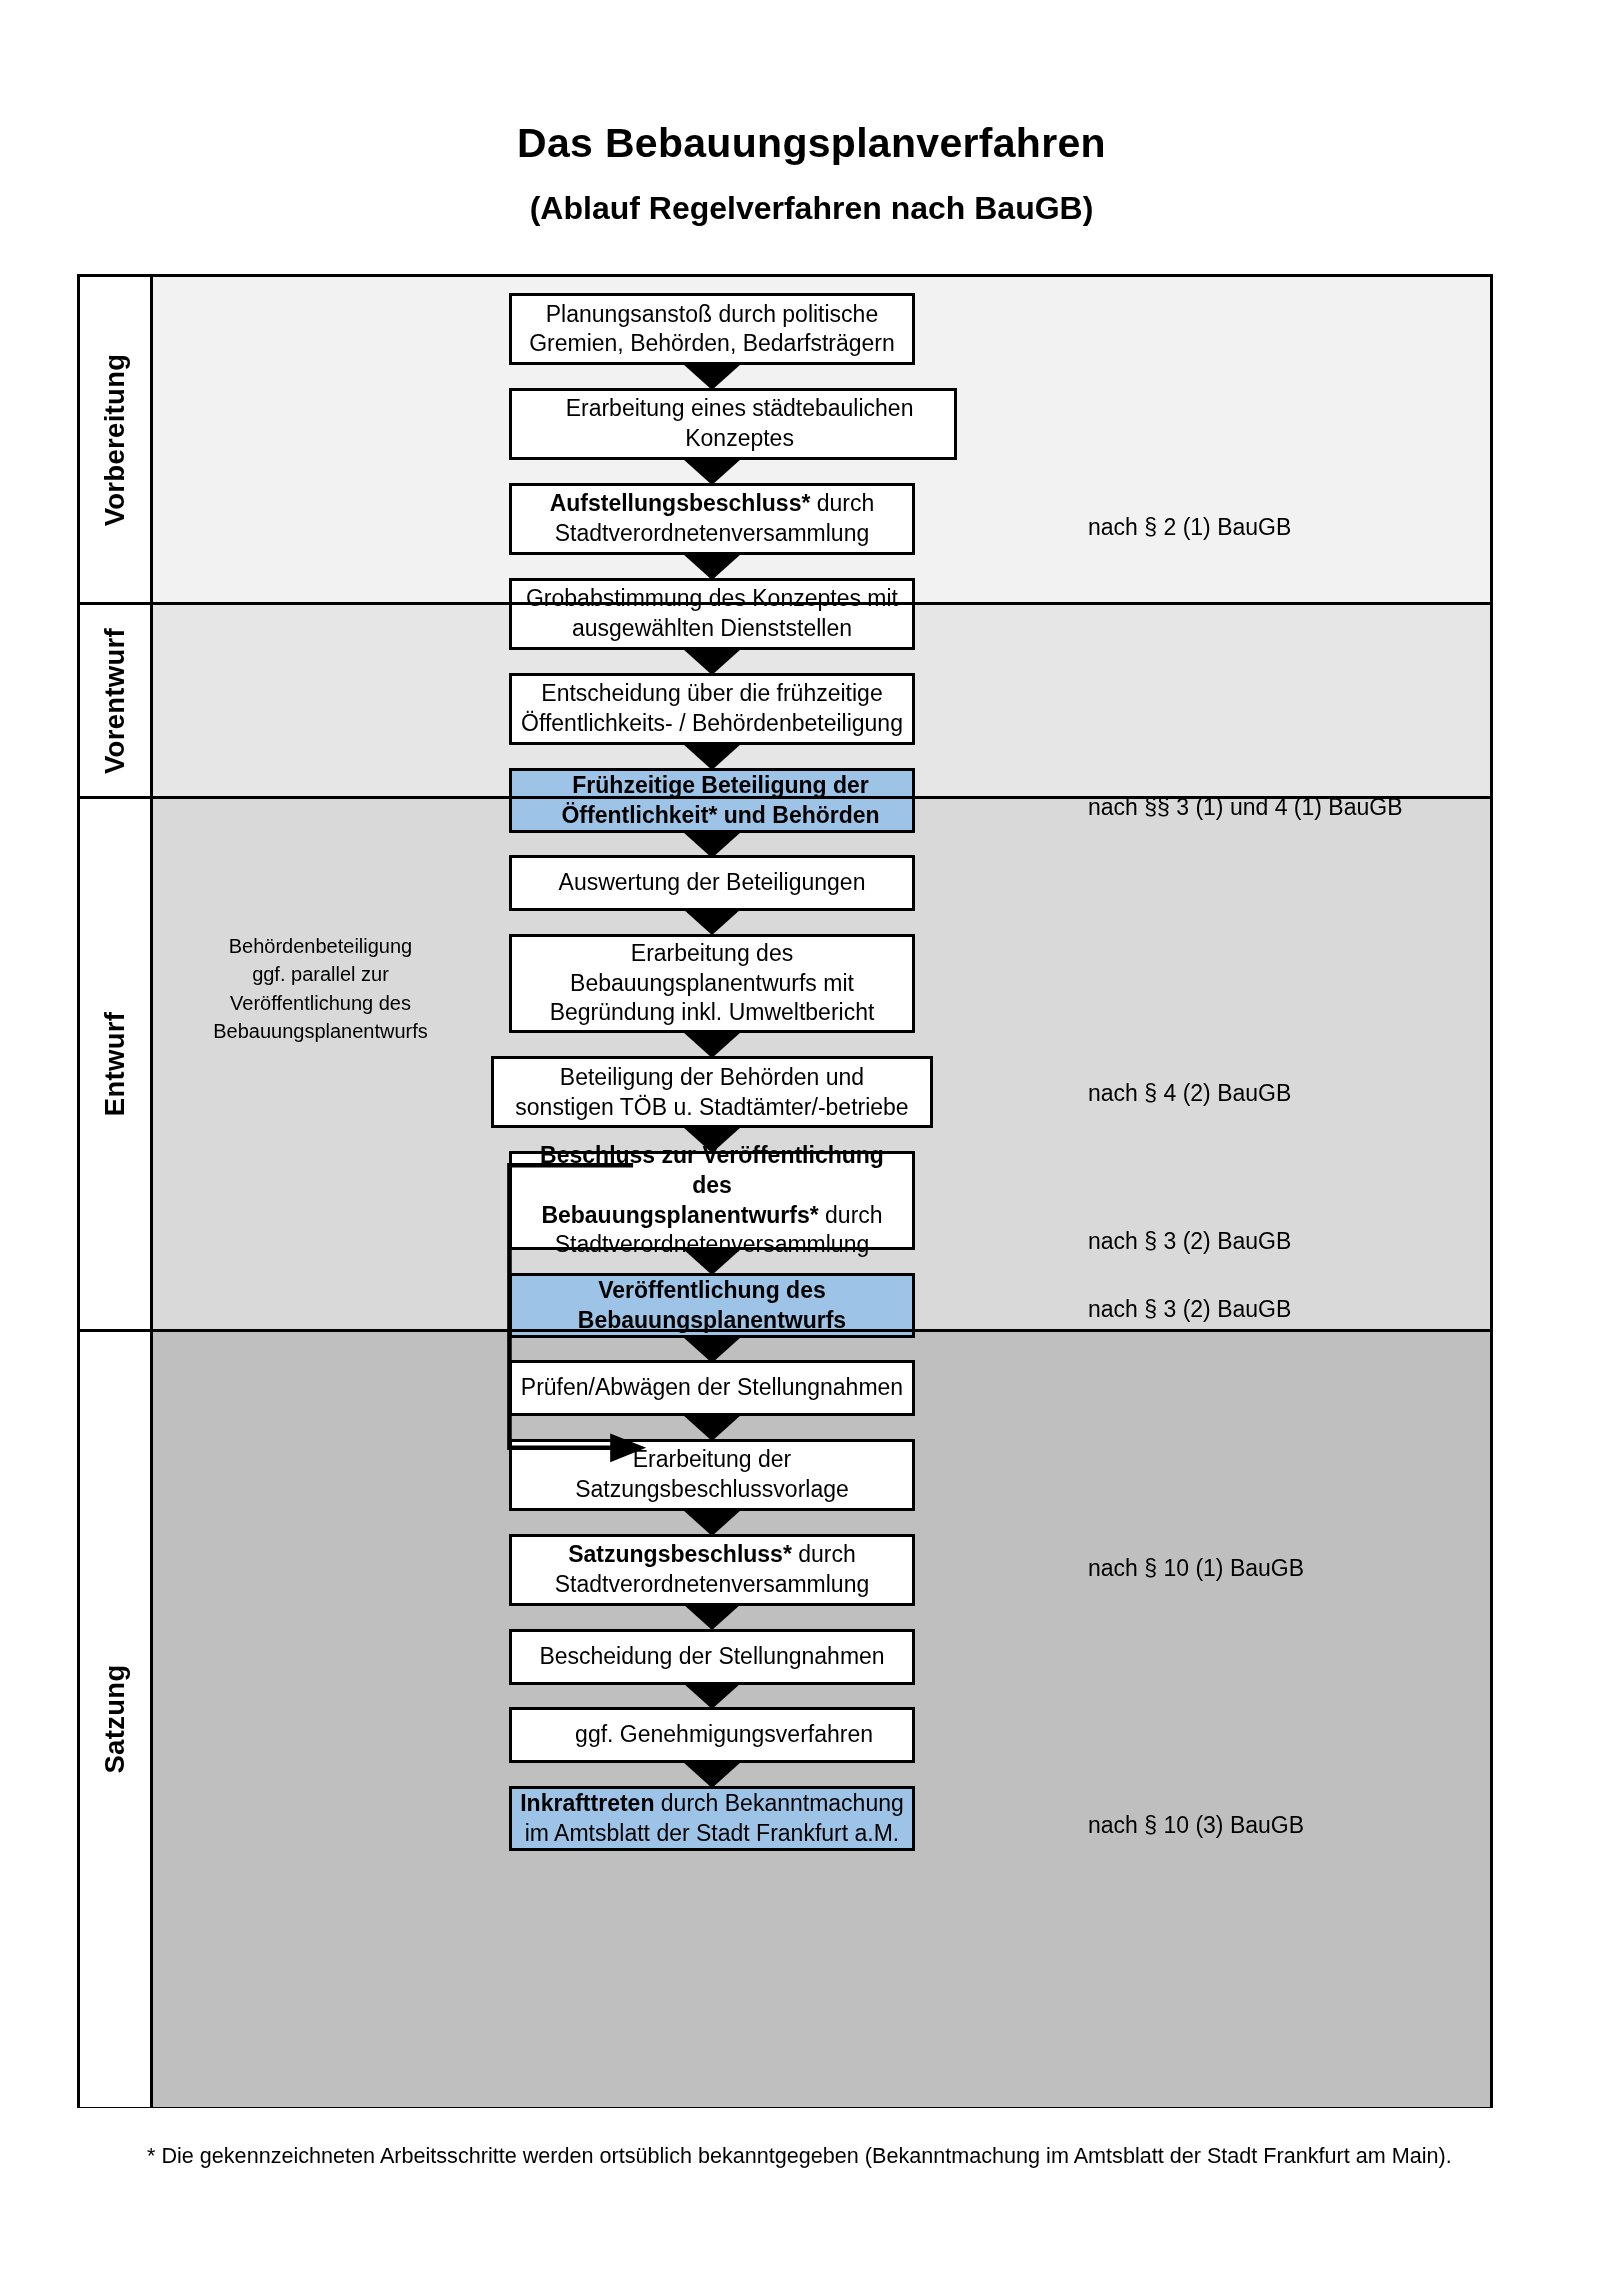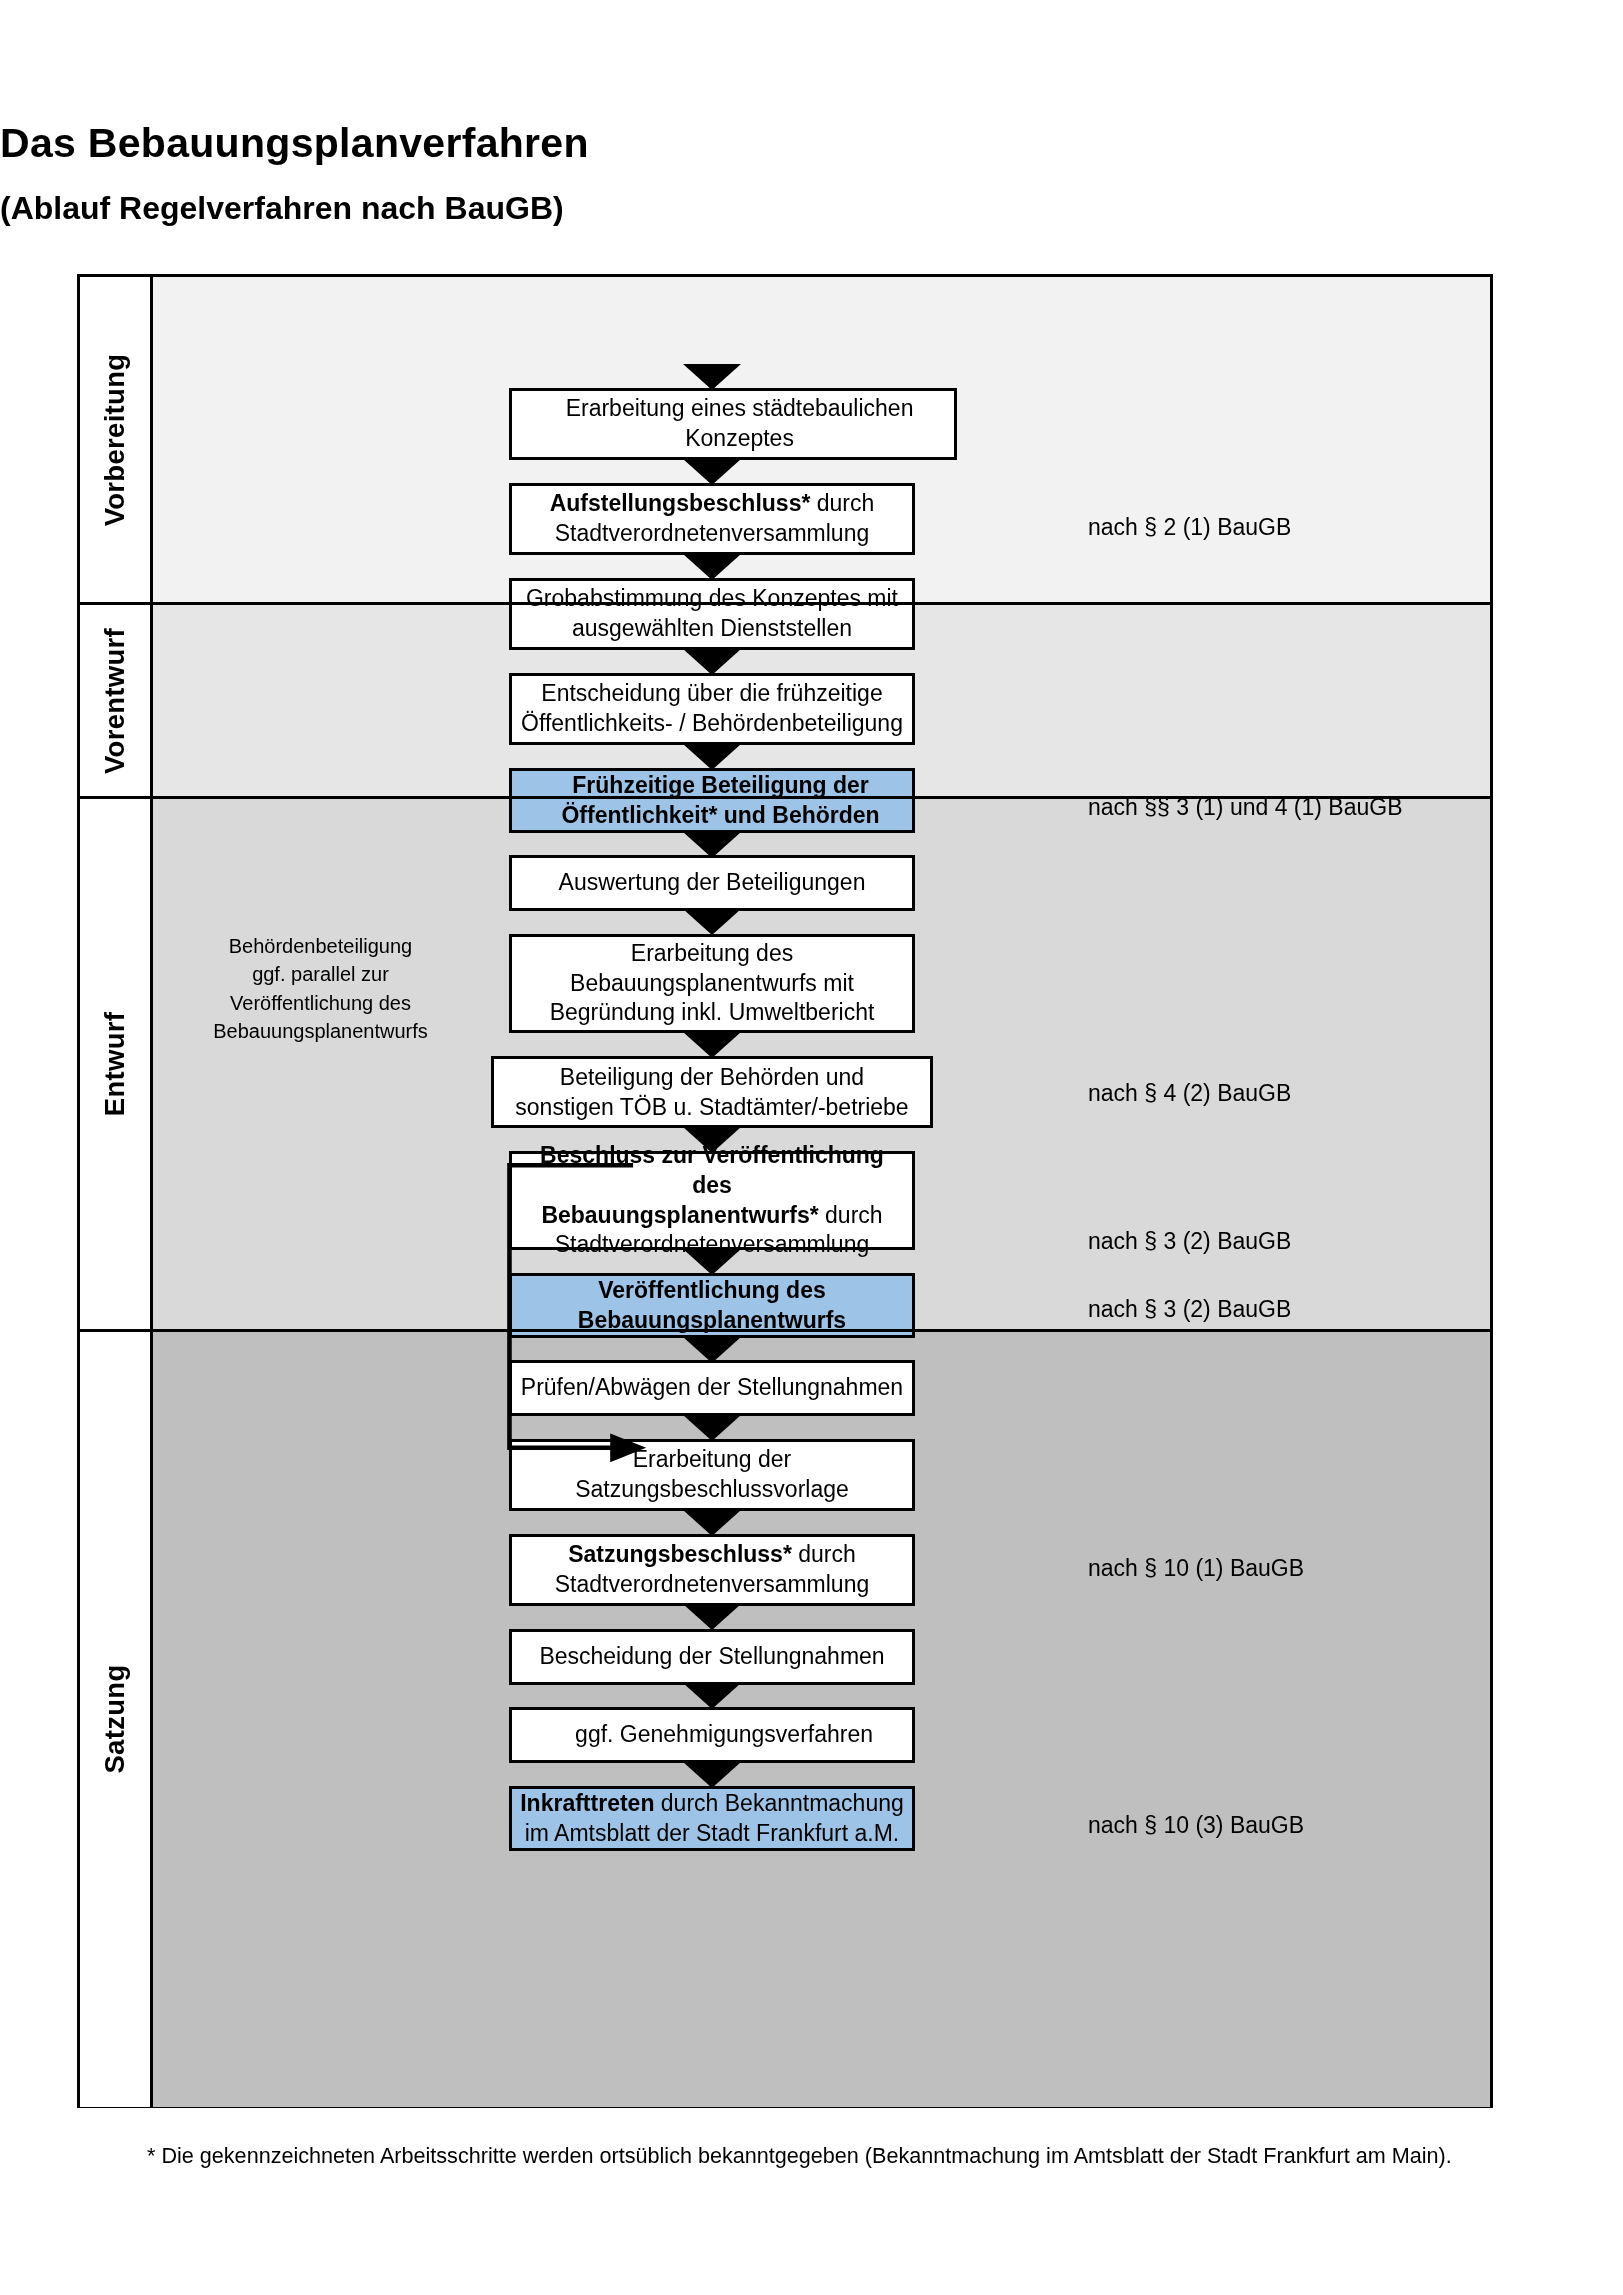--- a/index.html
+++ b/index.html
@@ -16,20 +16,21 @@
     position: relative;
     overflow: hidden;
   }
 
   
   #title-block {
     position: absolute;
     left: 0;
     top: 121px;
     width: 1623px;
+    text-align: center;
   }
   #main-title {
     font-size: 41px;
     font-weight: bold;
     letter-spacing: 0.3px;
     line-height: 1.1;
   }
   #sub-title {
     font-size: 32px;
     font-weight: bold;
@@ -213,20 +214,24 @@
     <div>ggf. parallel zur</div>
     <div>Veröffentlichung des</div>
     <div>Bebauungsplanentwurfs</div>
   </div>
 
   <svg id="connector" style="left:419px; top:884px;" width="157" height="308" viewBox="0 0 240 470">
     <path d="M 205 6 L 16 6 L 16 438 L 178 438" fill="none" stroke="#000000" stroke-width="7"></path>
     <polygon points="170,416 225,438 170,460" fill="#000000"></polygon>
   </svg>
 
+  <div class="flowbox" style="left:429px; top:16.4px; width:406px; height:72px;">
+    <span><span>Planungsanstoß durch politische</span><br>
+          <span>Gremien, Behörden, Bedarfsträgern</span></span>
+  </div>
   <div class="arrow-down" style="left:603px; top:87px;"></div>
 
   <div class="flowbox" style="left:429px; top:111px; width:448px; height:72px;padding-left:21px;">
     <span><span>Erarbeitung eines städtebaulichen</span><br>
           <span>Konzeptes</span></span>
   </div>
   <div class="arrow-down" style="left:603px; top:182px;"></div>
 
   <div class="flowbox" style="left:429px; top:206px; width:406px; height:72px;">
     <span><b>Aufstellungsbeschluss*</b>

